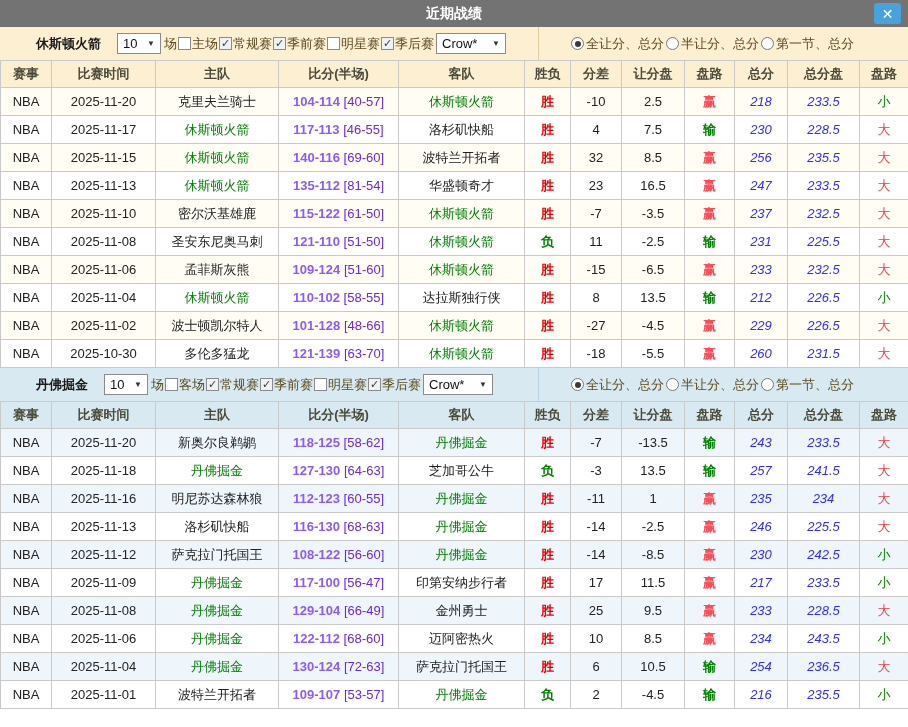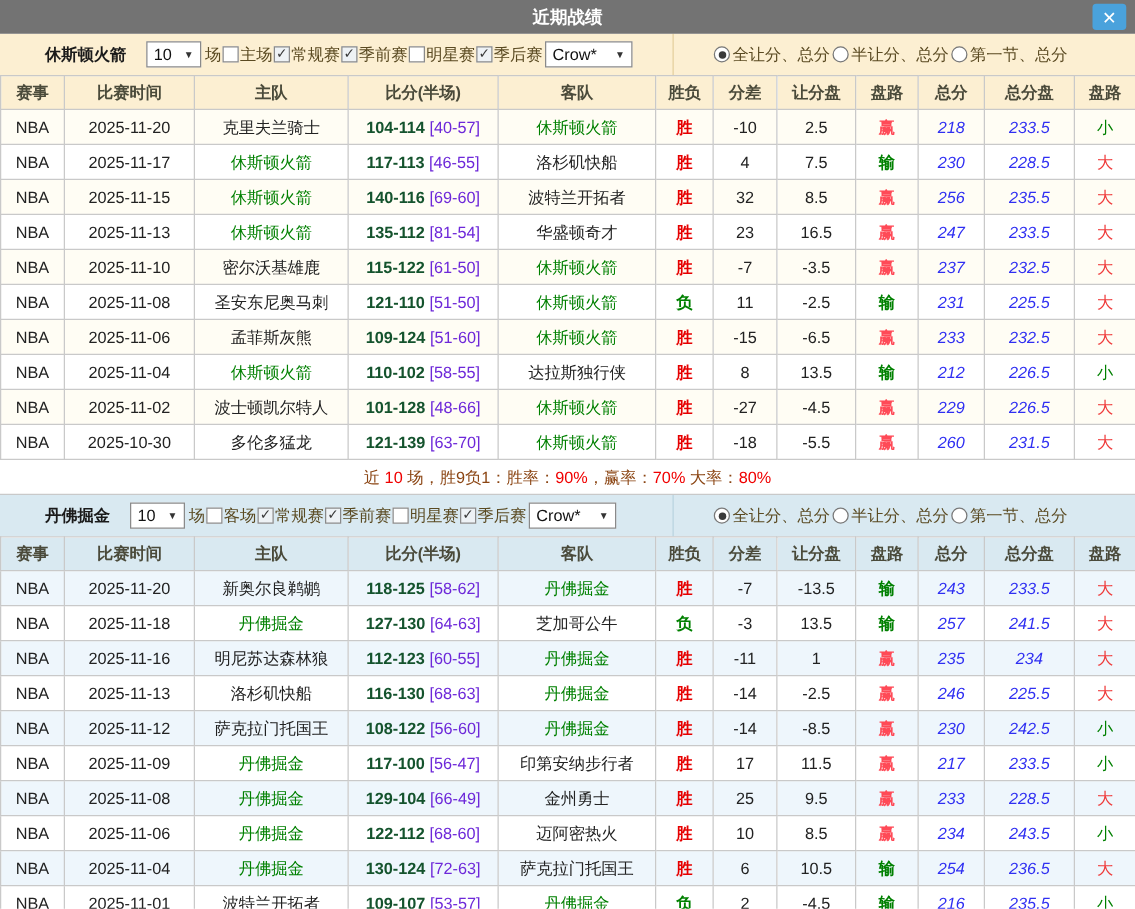--- a/index.html
+++ b/index.html
@@ -43,21 +43,21 @@
 
   
   table { width:908px; table-layout:fixed; border-collapse:collapse; font-size:13px; }
   th, td { border:1px solid #c9c9c9; text-align:center; overflow:hidden; white-space:nowrap; }
   th { height:27px; font-weight:bold; color:#4a4a3a; font-size:13px; }
   td { height:28px; color:#222; }
   .t-cream th { background:#fcefd2; }
   .t-blue  th { background:#d9e9f1; }
   .t-cream tr.alt td { background:#fffdf4; }
   .t-blue  tr.alt td { background:#eef6fc; }
-  td.score b { color:#14532d; }
+  td.score b { color:#8b5cf6; }
   .half  { color:#6d28d9; }
   .focus { color:#008000; }
   .win   { color:#e60000; font-weight:bold; }
   .loss  { color:#008000; font-weight:bold; }
   .wred  { color:#ff4a57; font-weight:bold; }
   .wgreen{ color:#008000; font-weight:bold; }
   .blue-num { color:#2f2ff2;font-style:italic; }
   .over  { color:#ef3b3b; }
   .under { color:#008000; }
 
@@ -290,21 +290,20 @@
           <td class="win">胜</td>
           <td>-18</td>
           <td>-5.5</td>
           <td class="wred">赢</td>
           <td class="blue-num">260</td>
           <td class="blue-num">231.5</td>
           <td class="over">大</td>
         </tr>
       </tbody>
     </table>
-    <div class="summary"><span>近 </span><span class="em">10</span><span> 场，胜9负1：胜率：</span><span class="em">90%</span><span>，赢率：</span><span class="em">70%</span><span> 大率：</span><span class="em">80%</span></div>
     <div class="band blue">
       <span class="team">丹佛掘金</span>
       <span class="sel-box sel-games">
         <span>10</span>
         <span class="arrow">▼</span>
       </span>
       <span>场</span>
       <label class="cb">
         <span class="box"></span>
         <span>客场</span>

